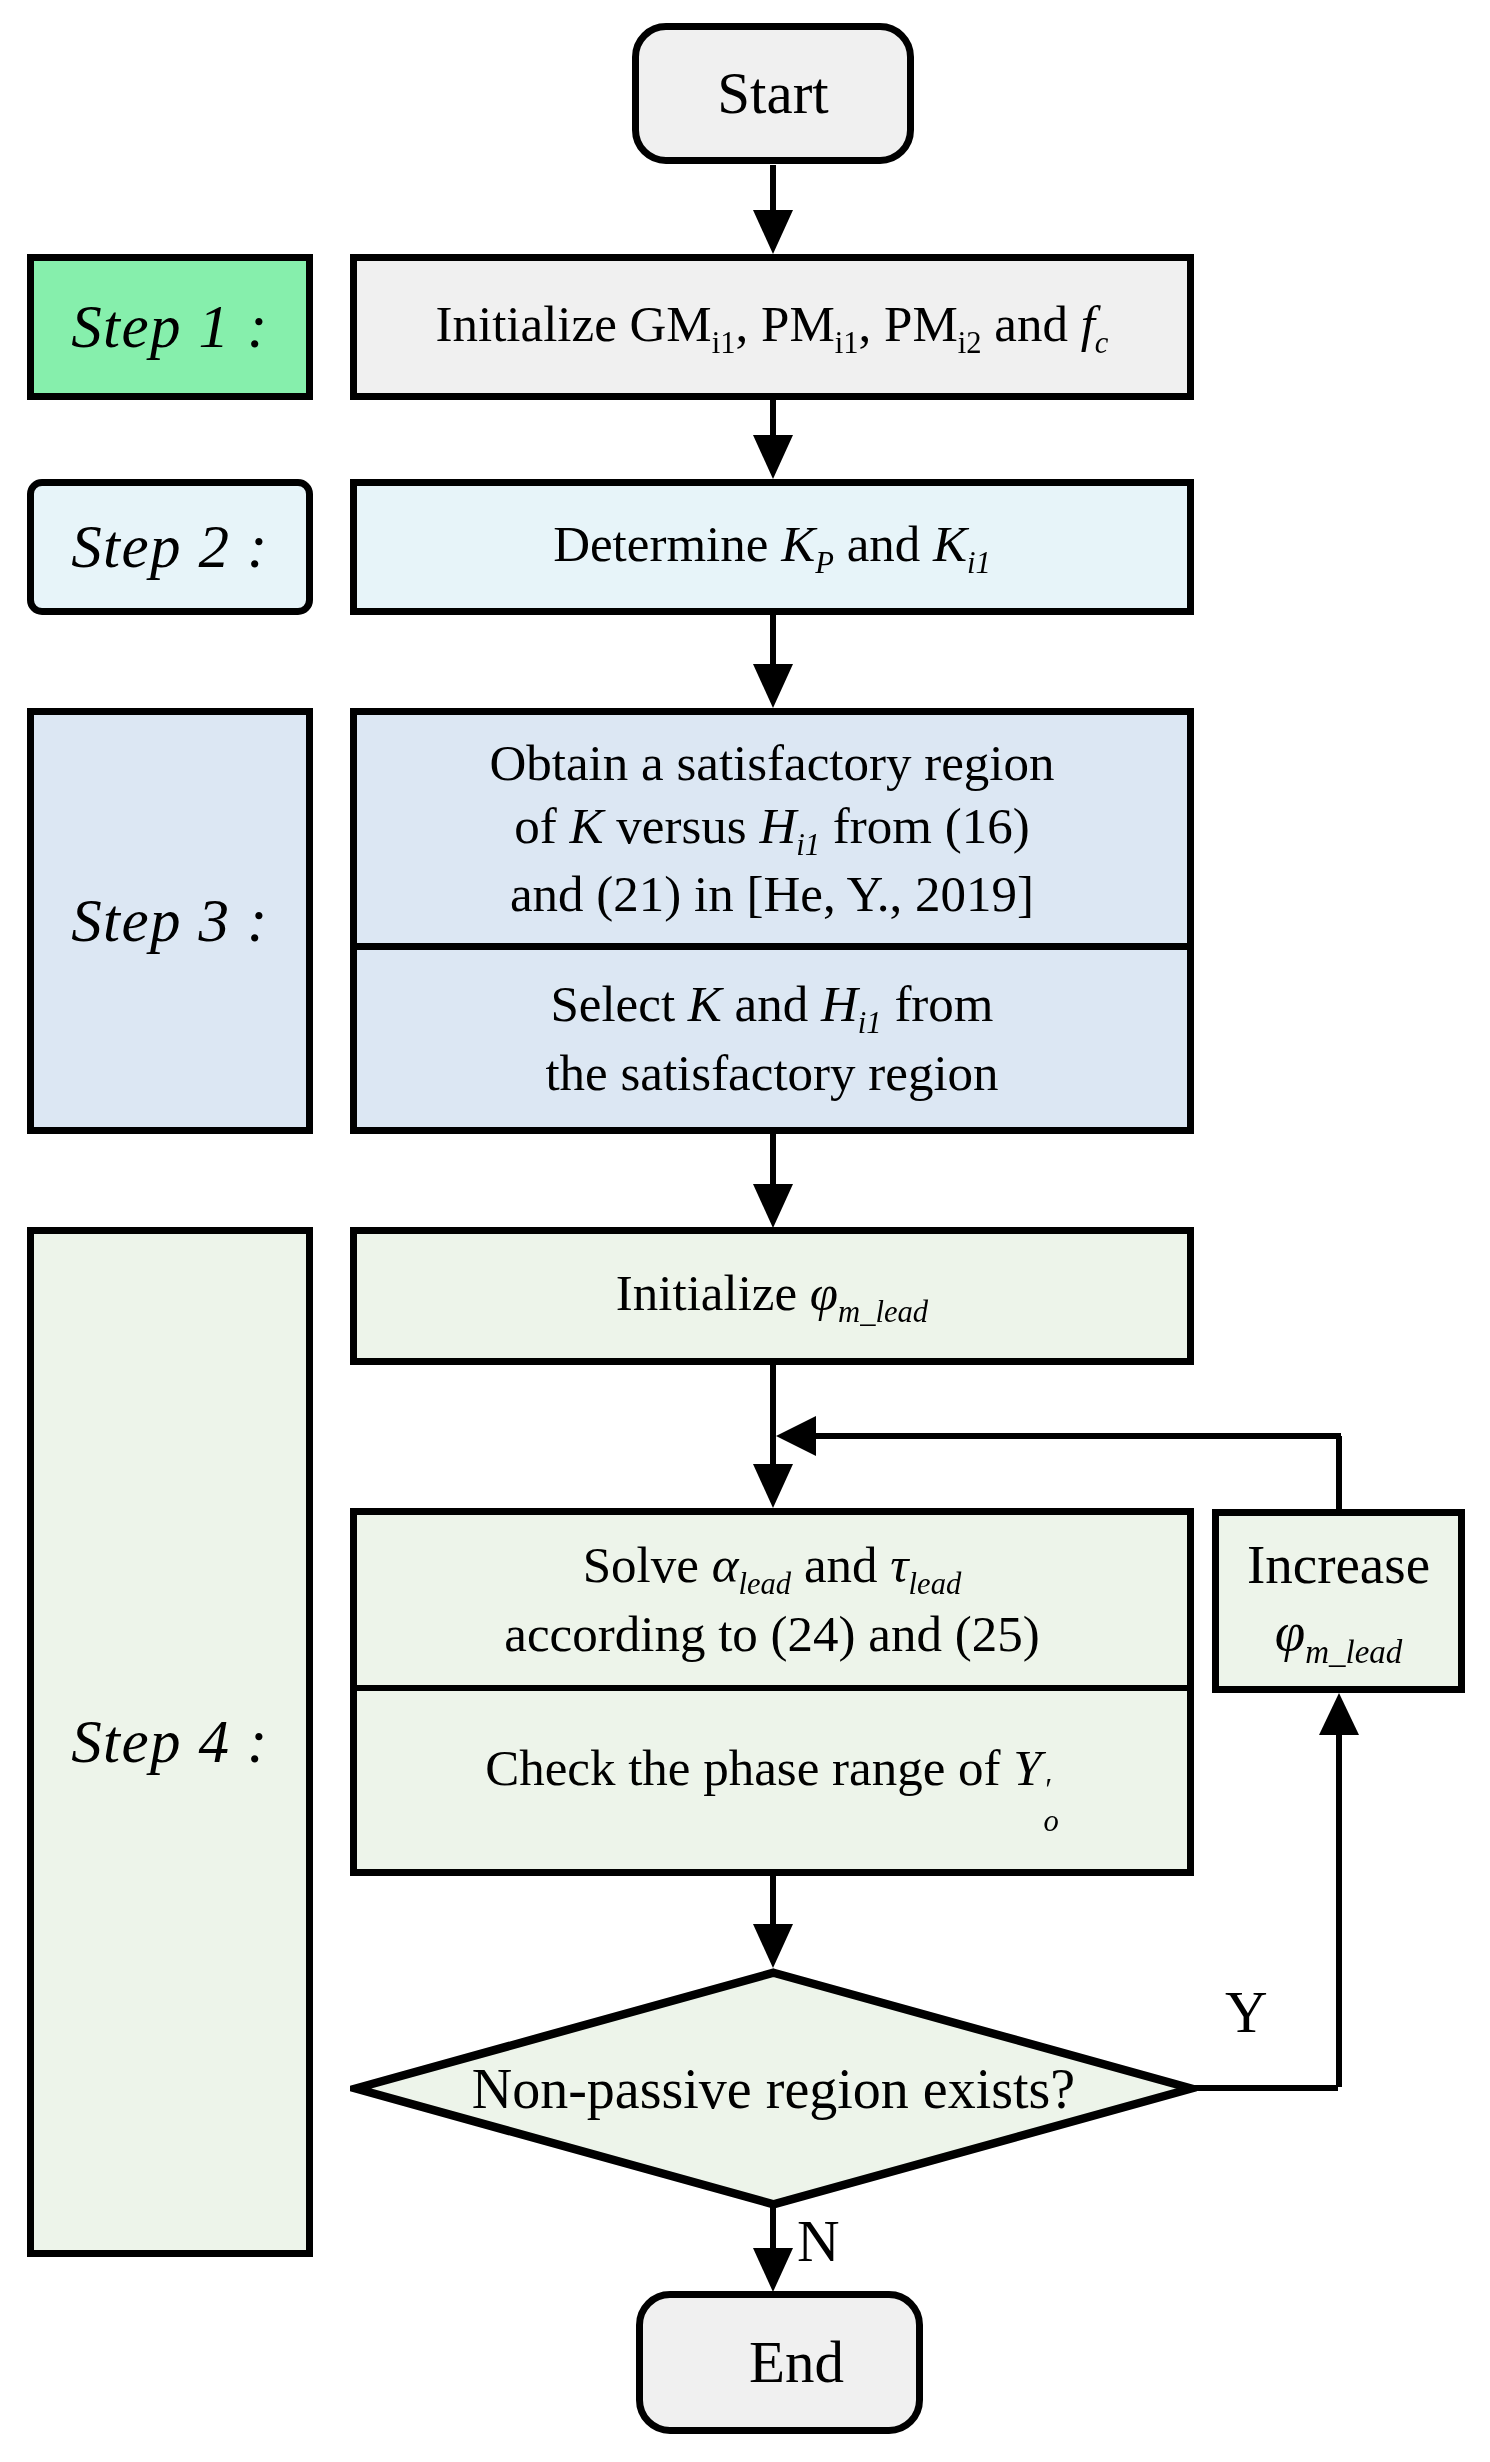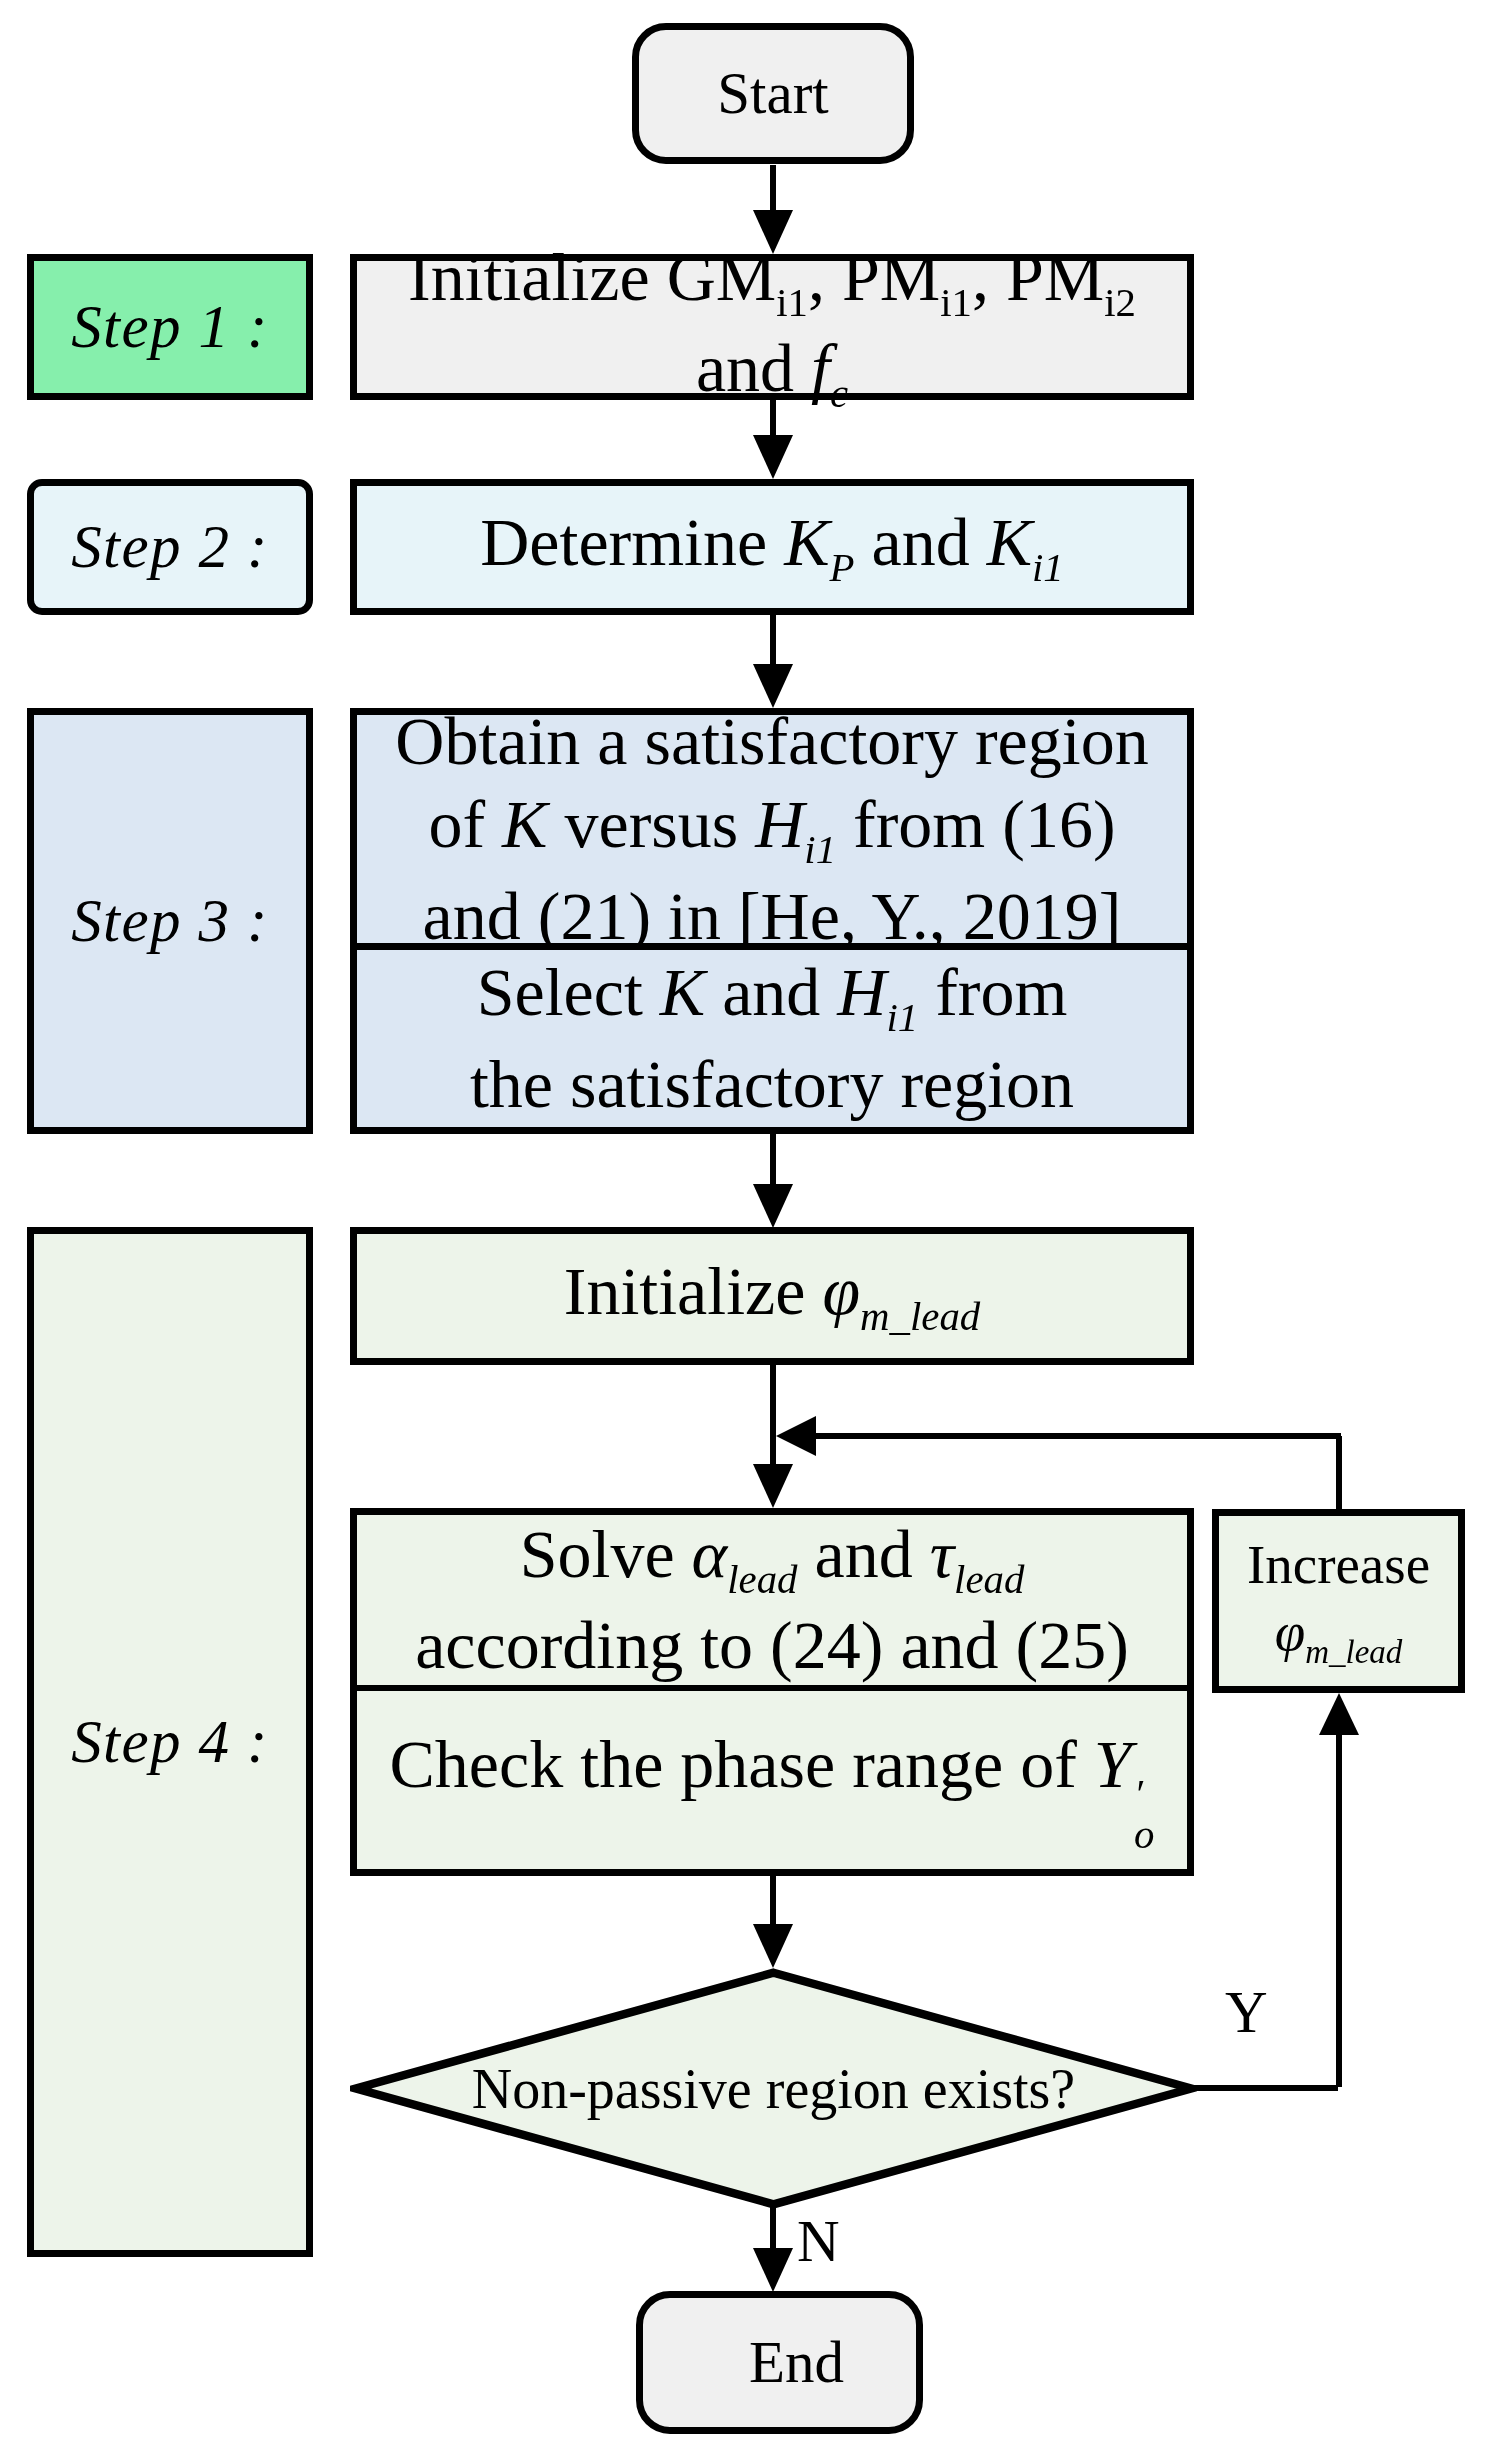--- a/index.html
+++ b/index.html
@@ -13,21 +13,21 @@
   }
   .box{
     position:absolute;
     box-sizing:border-box;
     border:7px solid #000;
     display:flex;
     flex-direction:column;
     align-items:center;
     justify-content:center;
     text-align:center;
-    font-size:68px;
+    font-size:51px;
     line-height:1.22;
   }
   .rounded{border-radius:34px;border-width:7.8px;font-size:59px;}
   .side-label{
     font-style:italic;
     font-size:61px;
     letter-spacing:1.4px;
   }
   .run-r{font-style:normal;}
   .run-i{font-style:italic;}

